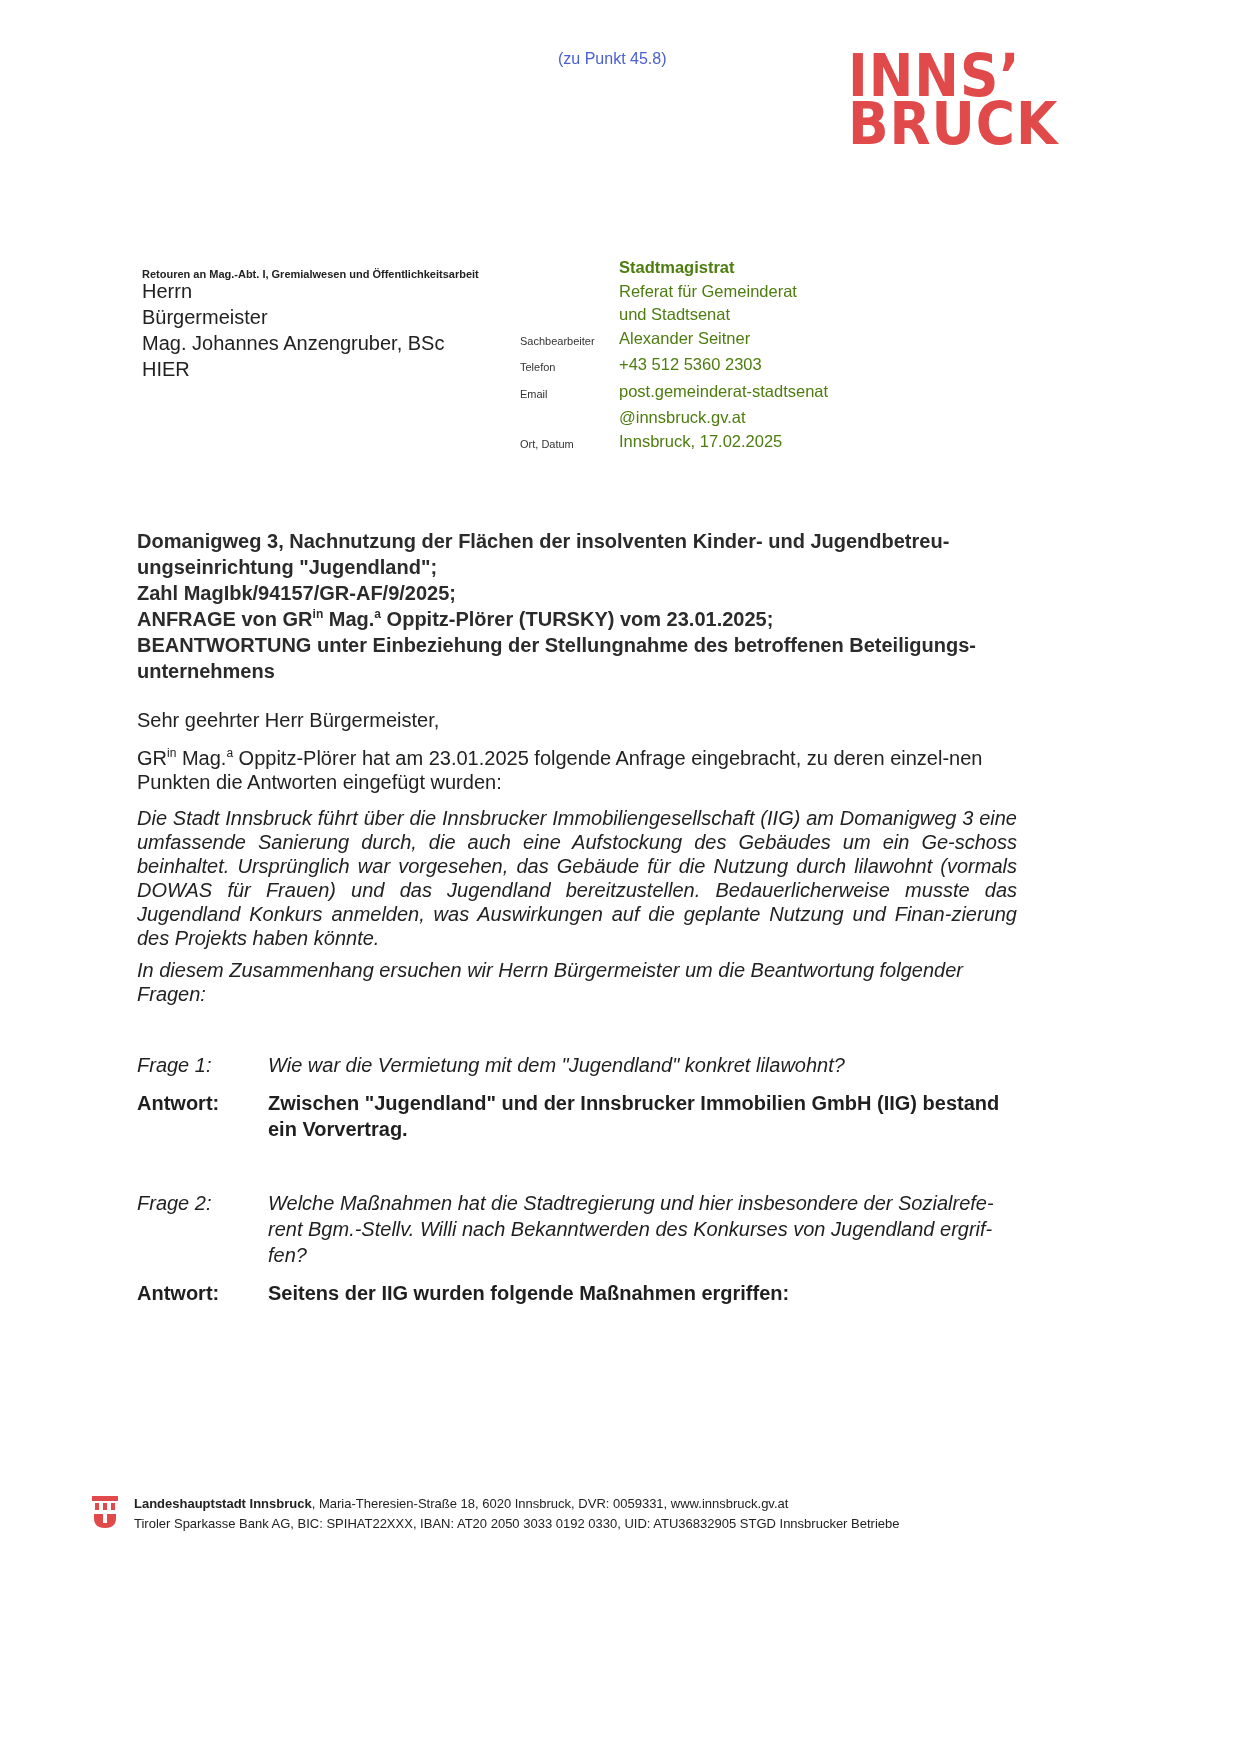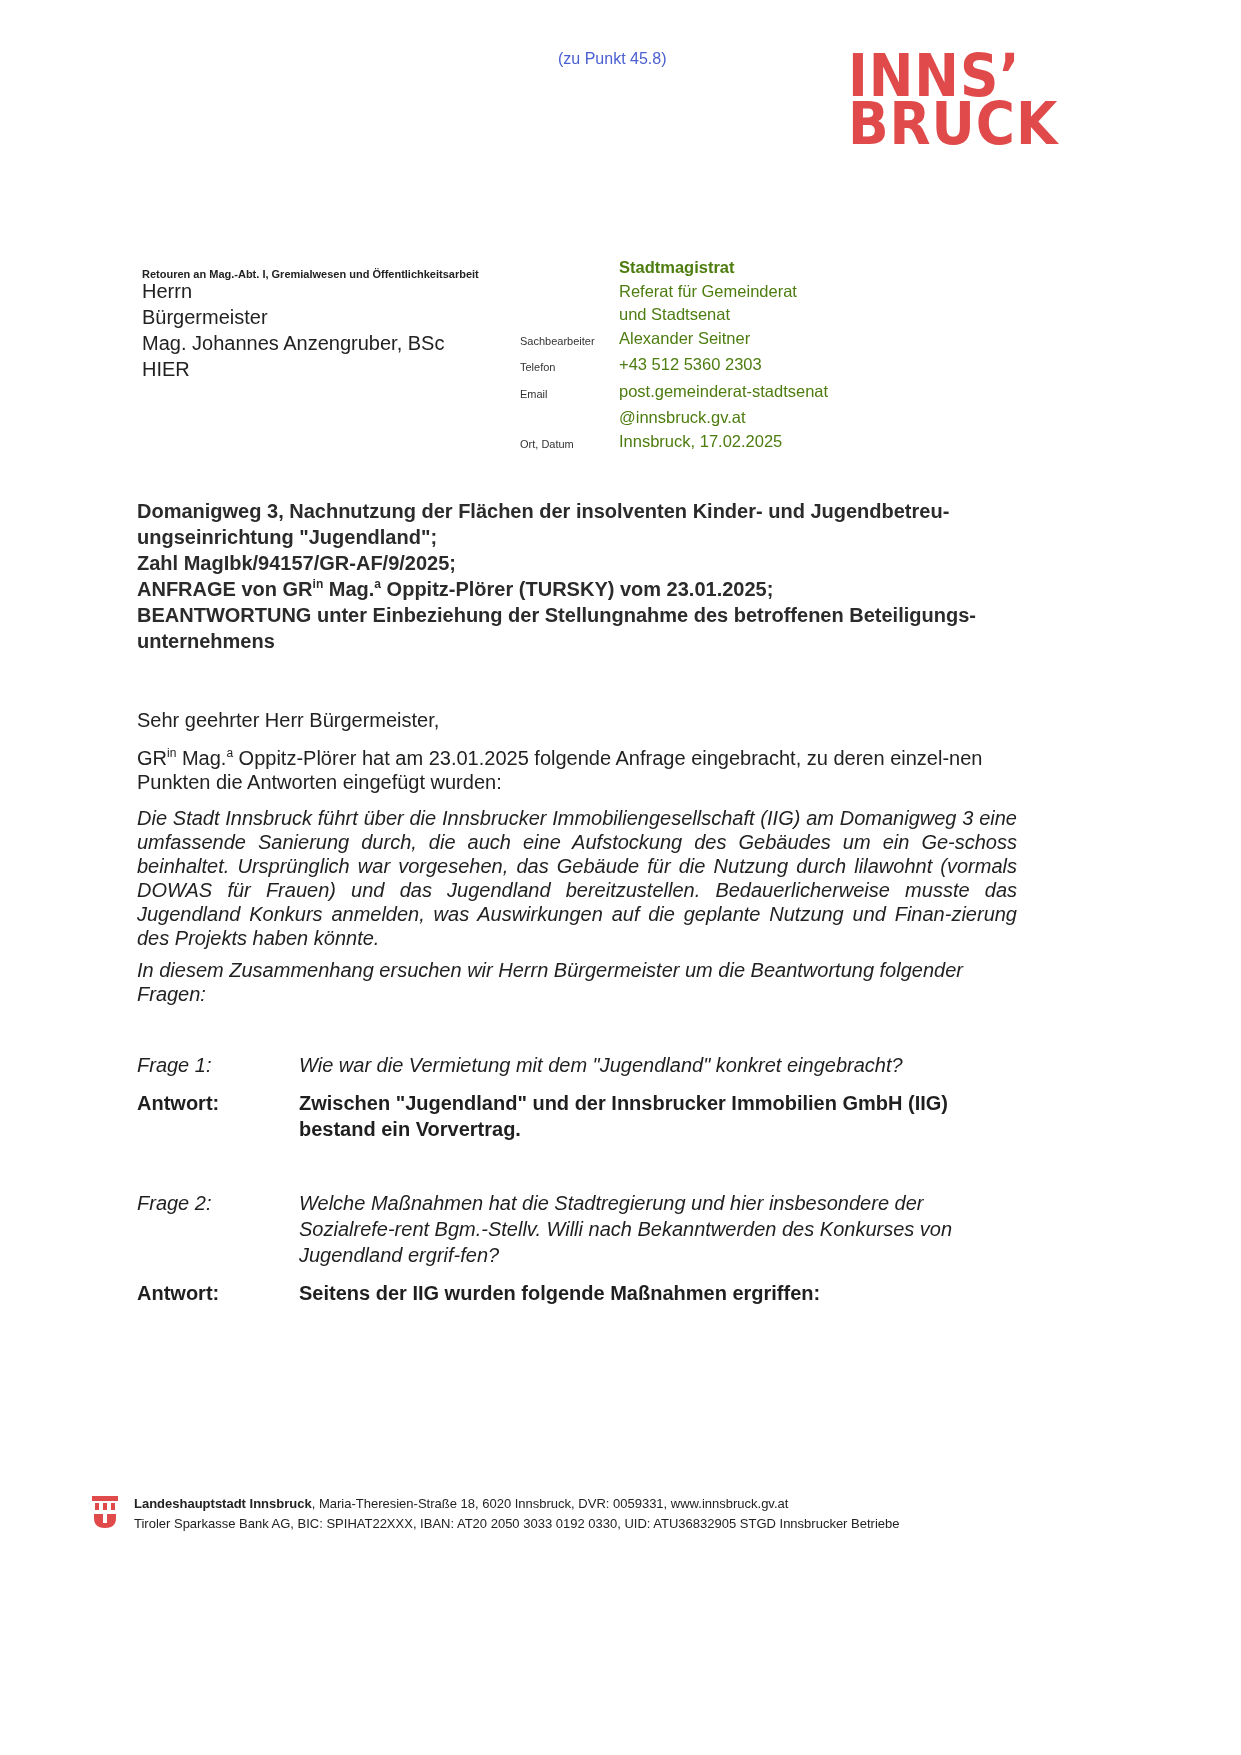--- a/index.html
+++ b/index.html
@@ -11,27 +11,27 @@
     .ref { left: 558px; top: 50px; font-size: 16px; color: #4a5fd0; }
     .logo { left: 848px; top: 52px; color: #e04a4a; font-family: "DejaVu Sans", sans-serif; font-weight: bold; font-size: 58px; line-height: 48px; letter-spacing: 1px; transform: scaleX(0.92); transform-origin: left top; }
     .logo div { white-space: nowrap; }
     .return-line { left: 142px; top: 268px; font-size: 11px; color: #222; font-weight: bold; }
     .addressee { left: 142px; top: 278px; font-size: 20px; line-height: 26px; color: #222; }
     .sender { left: 520px; top: 256px; font-size: 16.5px; }
     .sender .row { display: flex; line-height: 23.5px; }
     .sender .lbl { width: 80px; font-size: 11px; color: #333; padding-right: 19px; padding-top: 3px; }
     .sender .val { color: #4d7c0f; }
     .sender .val.bold { font-weight: bold; }
-    .subject { left: 137px; top: 498px; width: 880px; font-size: 20px; font-weight: bold; line-height: 26px; color: #2b2b2b; }
+    .subject { left: 137px; top: 528px; width: 880px; font-size: 20px; font-weight: bold; line-height: 26px; color: #2b2b2b; }
     .subject p { margin: 0; }
     sup { font-size: 12px; vertical-align: super; line-height: 0; }
     .body { left: 137px; width: 880px; font-size: 20px; line-height: 24px; color: #222; }
     .italic { font-style: italic; }
     .qa { left: 137px; width: 880px; font-size: 20px; line-height: 26px; }
-    .qa .row { display: flex; gap: 31px; }
+    .qa .row { display: flex; }
     .qa .key { width: 131px; flex: none; }
     .qa .txt { flex: 1; }
     .qa .bold { font-weight: bold; }
     .footer { left: 92px; top: 1494px; font-size: 13px; line-height: 20px; color: #222; }
     .footer .crest { position: absolute; left: 0; top: 2px; width: 26px; height: 34px; }
     .footer .lines { position: absolute; left: 42px; top: 0; white-space: nowrap; }
   </style>
 </head>
 <body>
 
@@ -93,21 +93,21 @@
 </div>
 
 <div class="abs body" style="top:708px;">Sehr geehrter Herr Bürgermeister,</div>
 <div class="abs body" style="top:746px;"><span>GR</span><sup>in</sup><span> Mag.</span><sup>a</sup><span> Oppitz-Plörer hat am 23.01.2025 folgende Anfrage eingebracht, zu deren einzel-nen Punkten die Antworten eingefügt wurden:</span></div>
 <div class="abs body italic" style="top:806px; text-align:justify;">Die Stadt Innsbruck führt über die Innsbrucker Immobiliengesellschaft (IIG) am Domanigweg 3 eine umfassende Sanierung durch, die auch eine Aufstockung des Gebäudes um ein Ge-schoss beinhaltet. Ursprünglich war vorgesehen, das Gebäude für die Nutzung durch lilawohnt (vormals DOWAS für Frauen) und das Jugendland bereitzustellen. Bedauerlicherweise musste das Jugendland Konkurs anmelden, was Auswirkungen auf die geplante Nutzung und Finan-zierung des Projekts haben könnte.</div>
 <div class="abs body italic" style="top:958px;">In diesem Zusammenhang ersuchen wir Herrn Bürgermeister um die Beantwortung folgender Fragen:</div>
 
 <div class="abs qa" style="top:1052px;">
   <div class="row">
       <span class="key italic">Frage 1:</span>
-      <span class="txt italic">Wie war die Vermietung mit dem "Jugendland" konkret eingebracht?</span>
+      <span class="txt italic">Wie war die Vermietung mit dem "Jugendland" konkret lilawohnt?</span>
     </div>
   <div class="row" style="margin-top:12px;">
       <span class="key bold">Antwort:</span>
       <span class="txt bold">Zwischen "Jugendland" und der Innsbrucker Immobilien GmbH (IIG) bestand ein Vorvertrag.</span>
     </div>
 </div>
 
 <div class="abs qa" style="top:1190px;">
   <div class="row">
       <span class="key italic">Frage 2:</span>

